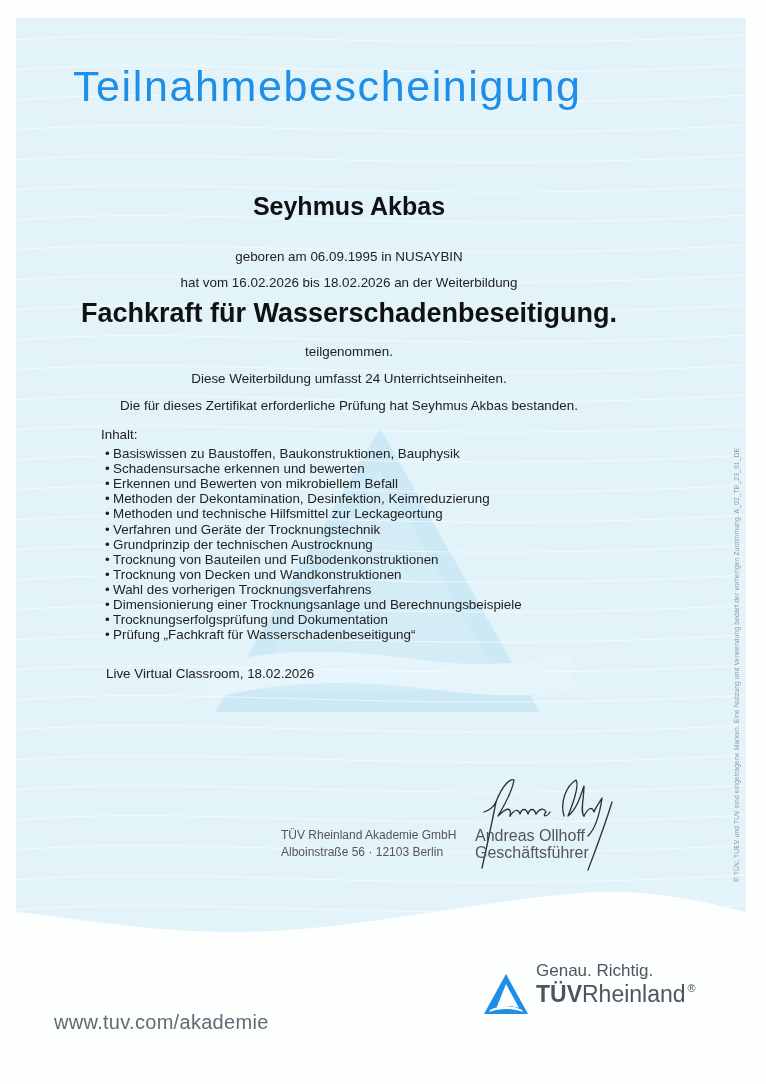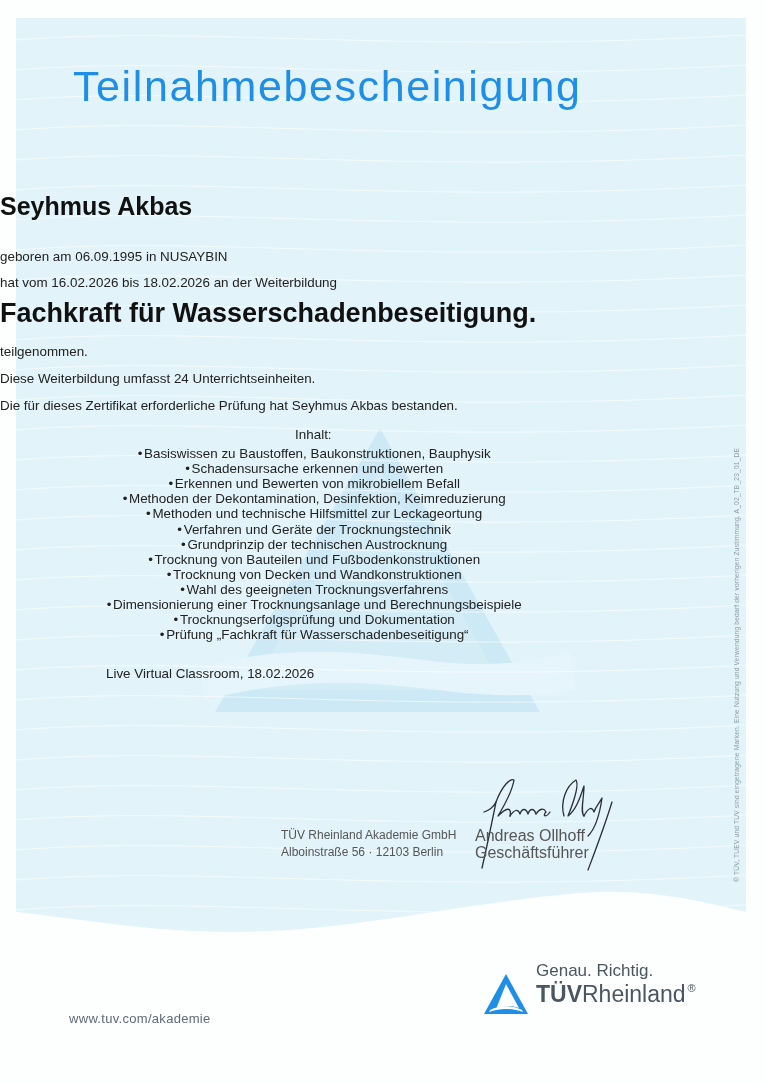--- a/index.html
+++ b/index.html
@@ -8,39 +8,39 @@
     background: #fdfefe;
     font-family: "Liberation Sans", "DejaVu Sans", sans-serif;
     color: #1a1a1a;
   }
   .panel-bg { position: absolute; left: 0; top: 0; width: 766px; height: 1084px; }
   .abs { position: absolute; }
   .title {
     left: 73px; top: 62px; font-size: 43px; color: #1e8ee6;
     letter-spacing: 1.6px; font-weight: normal; white-space: nowrap; margin: 0;
   }
-  .center { left: 0; width: 698px; text-align: left; white-space: nowrap; }
+  .center { left: 0; width: 698px; text-align: center; white-space: nowrap; }
   .name { top: 192px; font-size: 25px; font-weight: bold; color: #111; }
   .line { font-size: 13.4px; color: #222; }
   .course { top: 298px; font-size: 27px; font-weight: bold; color: #111; }
   .content {
-    left: 101px; top: 427px; font-size: 13.4px; line-height: 15.1px; color: #222; text-align: center;
+    left: 101px; top: 427px; font-size: 13.4px; line-height: 15.1px; color: #222;
   }
   .content ul { list-style: none; margin: 4px; padding: 0; }
   .content li { white-space: nowrap; }
   .content li .bullet { display: inline-block; width: 8px; }
   .place { left: 106px; top: 666px; font-size: 13.4px; color: #222; }
   .org { left: 281px; top: 827px; font-size: 12px; line-height: 17px; color: #555; }
   .sig-block { left: 475px; top: 827px; font-size: 16px; line-height: 17px; color: #555; }
   .signature { left: 476px; top: 772px; width: 140px; height: 100px; }
   .vertical {
     left: 733px; top: 882px; transform-origin: 0 0; transform: rotate(-90deg);
     font-size: 6.6px; color: #8a9aa4; white-space: nowrap; letter-spacing: 0.2px;
   }
-  .url { left: 69px; top: 1011px; font-size: 13px; color: #5f6b75; letter-spacing: 0.3px; }
+  .url { left: 54px; top: 1011px; font-size: 20px; color: #5f6b75; letter-spacing: 0.3px; }
   .logo { left: 482px; top: 972px; width: 48px; height: 44px; }
   .brand { left: 536px; top: 981px; white-space: nowrap; }
   .brand .tuv { font-size: 23px; font-weight: bold; color: #4b5660; }
   .brand .rh { font-size: 23px; color: #4b5660; }
   .brand .reg { font-size: 11px; color: #4b5660; vertical-align: 10px; margin-left: 2px; }
   .tagline { left: 536px; top: 961px; font-size: 17px; color: #4b5660; white-space: nowrap; }
 </style>
 </head>
 <body>
 
@@ -107,21 +107,21 @@
   <ul>
     <li><span class="bullet">•</span><span>Basiswissen zu Baustoffen, Baukonstruktionen, Bauphysik</span></li>
     <li><span class="bullet">•</span><span>Schadensursache erkennen und bewerten</span></li>
     <li><span class="bullet">•</span><span>Erkennen und Bewerten von mikrobiellem Befall</span></li>
     <li><span class="bullet">•</span><span>Methoden der Dekontamination, Desinfektion, Keimreduzierung</span></li>
     <li><span class="bullet">•</span><span>Methoden und technische Hilfsmittel zur Leckageortung</span></li>
     <li><span class="bullet">•</span><span>Verfahren und Geräte der Trocknungstechnik</span></li>
     <li><span class="bullet">•</span><span>Grundprinzip der technischen Austrocknung</span></li>
     <li><span class="bullet">•</span><span>Trocknung von Bauteilen und Fußbodenkonstruktionen</span></li>
     <li><span class="bullet">•</span><span>Trocknung von Decken und Wandkonstruktionen</span></li>
-    <li><span class="bullet">•</span><span>Wahl des geeigneten Trocknungsverfahrens</span></li>
+    <li><span class="bullet">•</span><span>Wahl des vorherigen Trocknungsverfahrens</span></li>
     <li><span class="bullet">•</span><span>Dimensionierung einer Trocknungsanlage und Berechnungsbeispiele</span></li>
     <li><span class="bullet">•</span><span>Trocknungserfolgsprüfung und Dokumentation</span></li>
     <li><span class="bullet">•</span><span>Prüfung „Fachkraft für Wasserschadenbeseitigung“</span></li>
   </ul>
 </div>
 
 <div class="abs place">Live Virtual Classroom, 18.02.2026</div>
 
 <div class="abs org">
   <div>TÜV Rheinland Akademie GmbH</div>

